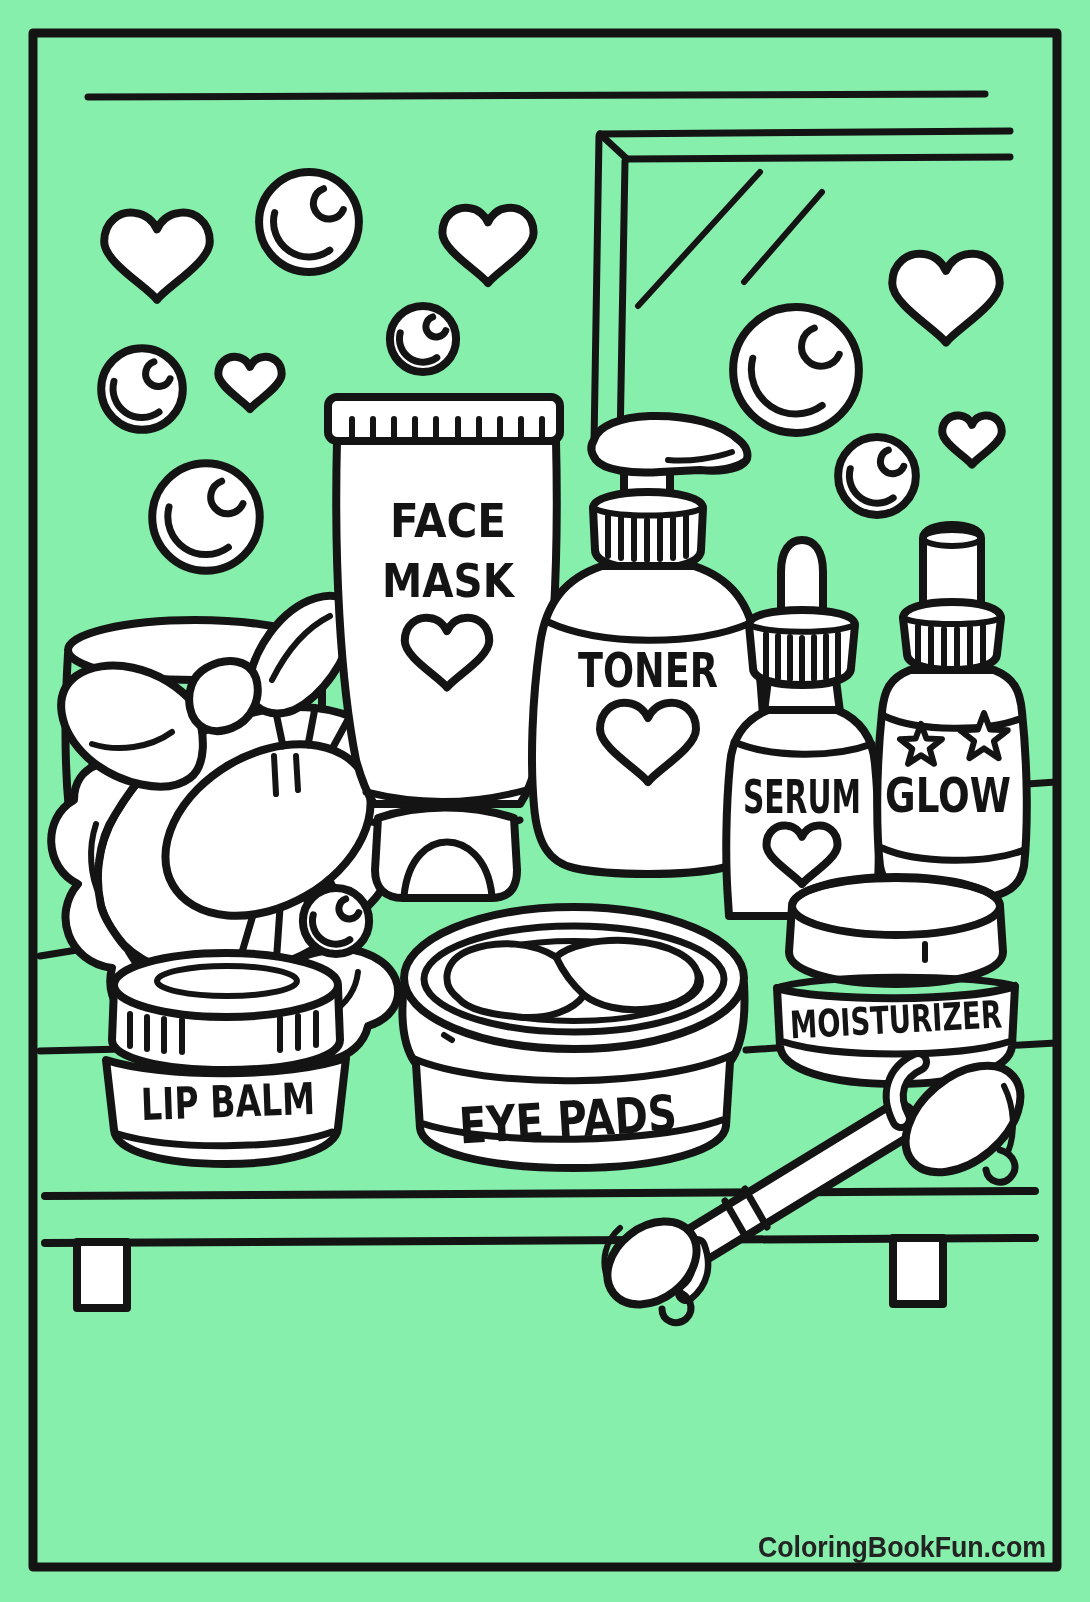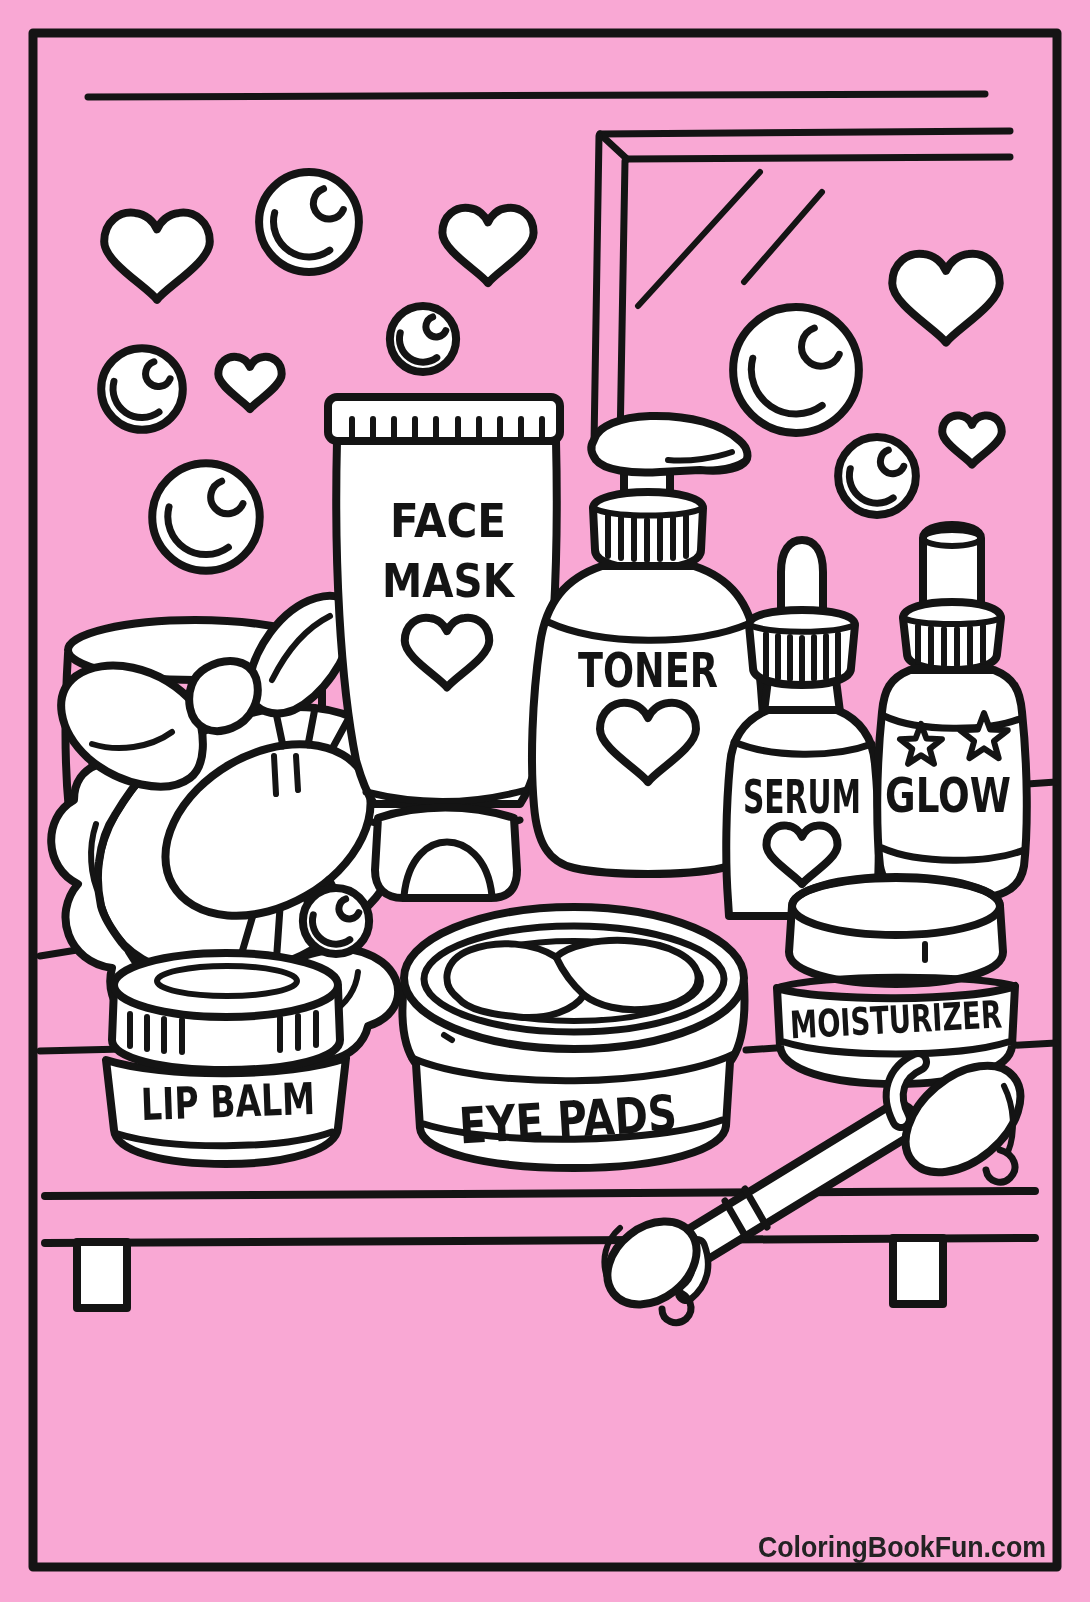--- a/index.html
+++ b/index.html
@@ -1,16 +1,16 @@
 <!DOCTYPE html>
 <html><head>
 <meta charset="utf-8">
 <style>
   html,body { margin:0; padding:0; background:#ffffff; }
-  .page { width:1090px; height:1602px; background:#f9a8d4; position:relative; overflow:hidden; }
+  .page { width:1090px; height:1602px; background:#86efac; position:relative; overflow:hidden; }
   svg { display:block; }
   .o  { fill:none;   stroke:#141414; stroke-width:8; stroke-linecap:round; stroke-linejoin:round; }
   .w  { fill:#ffffff; stroke:#141414; stroke-width:8; stroke-linecap:round; stroke-linejoin:round; }
   .t6 { stroke-width:6; }
   .t7 { stroke-width:7; }
   .t9 { stroke-width:9; }
   text.lbl {
     font-family:"DejaVu Sans","Liberation Sans",sans-serif;
     font-weight:700; fill:#141414; text-anchor:middle;
   }

